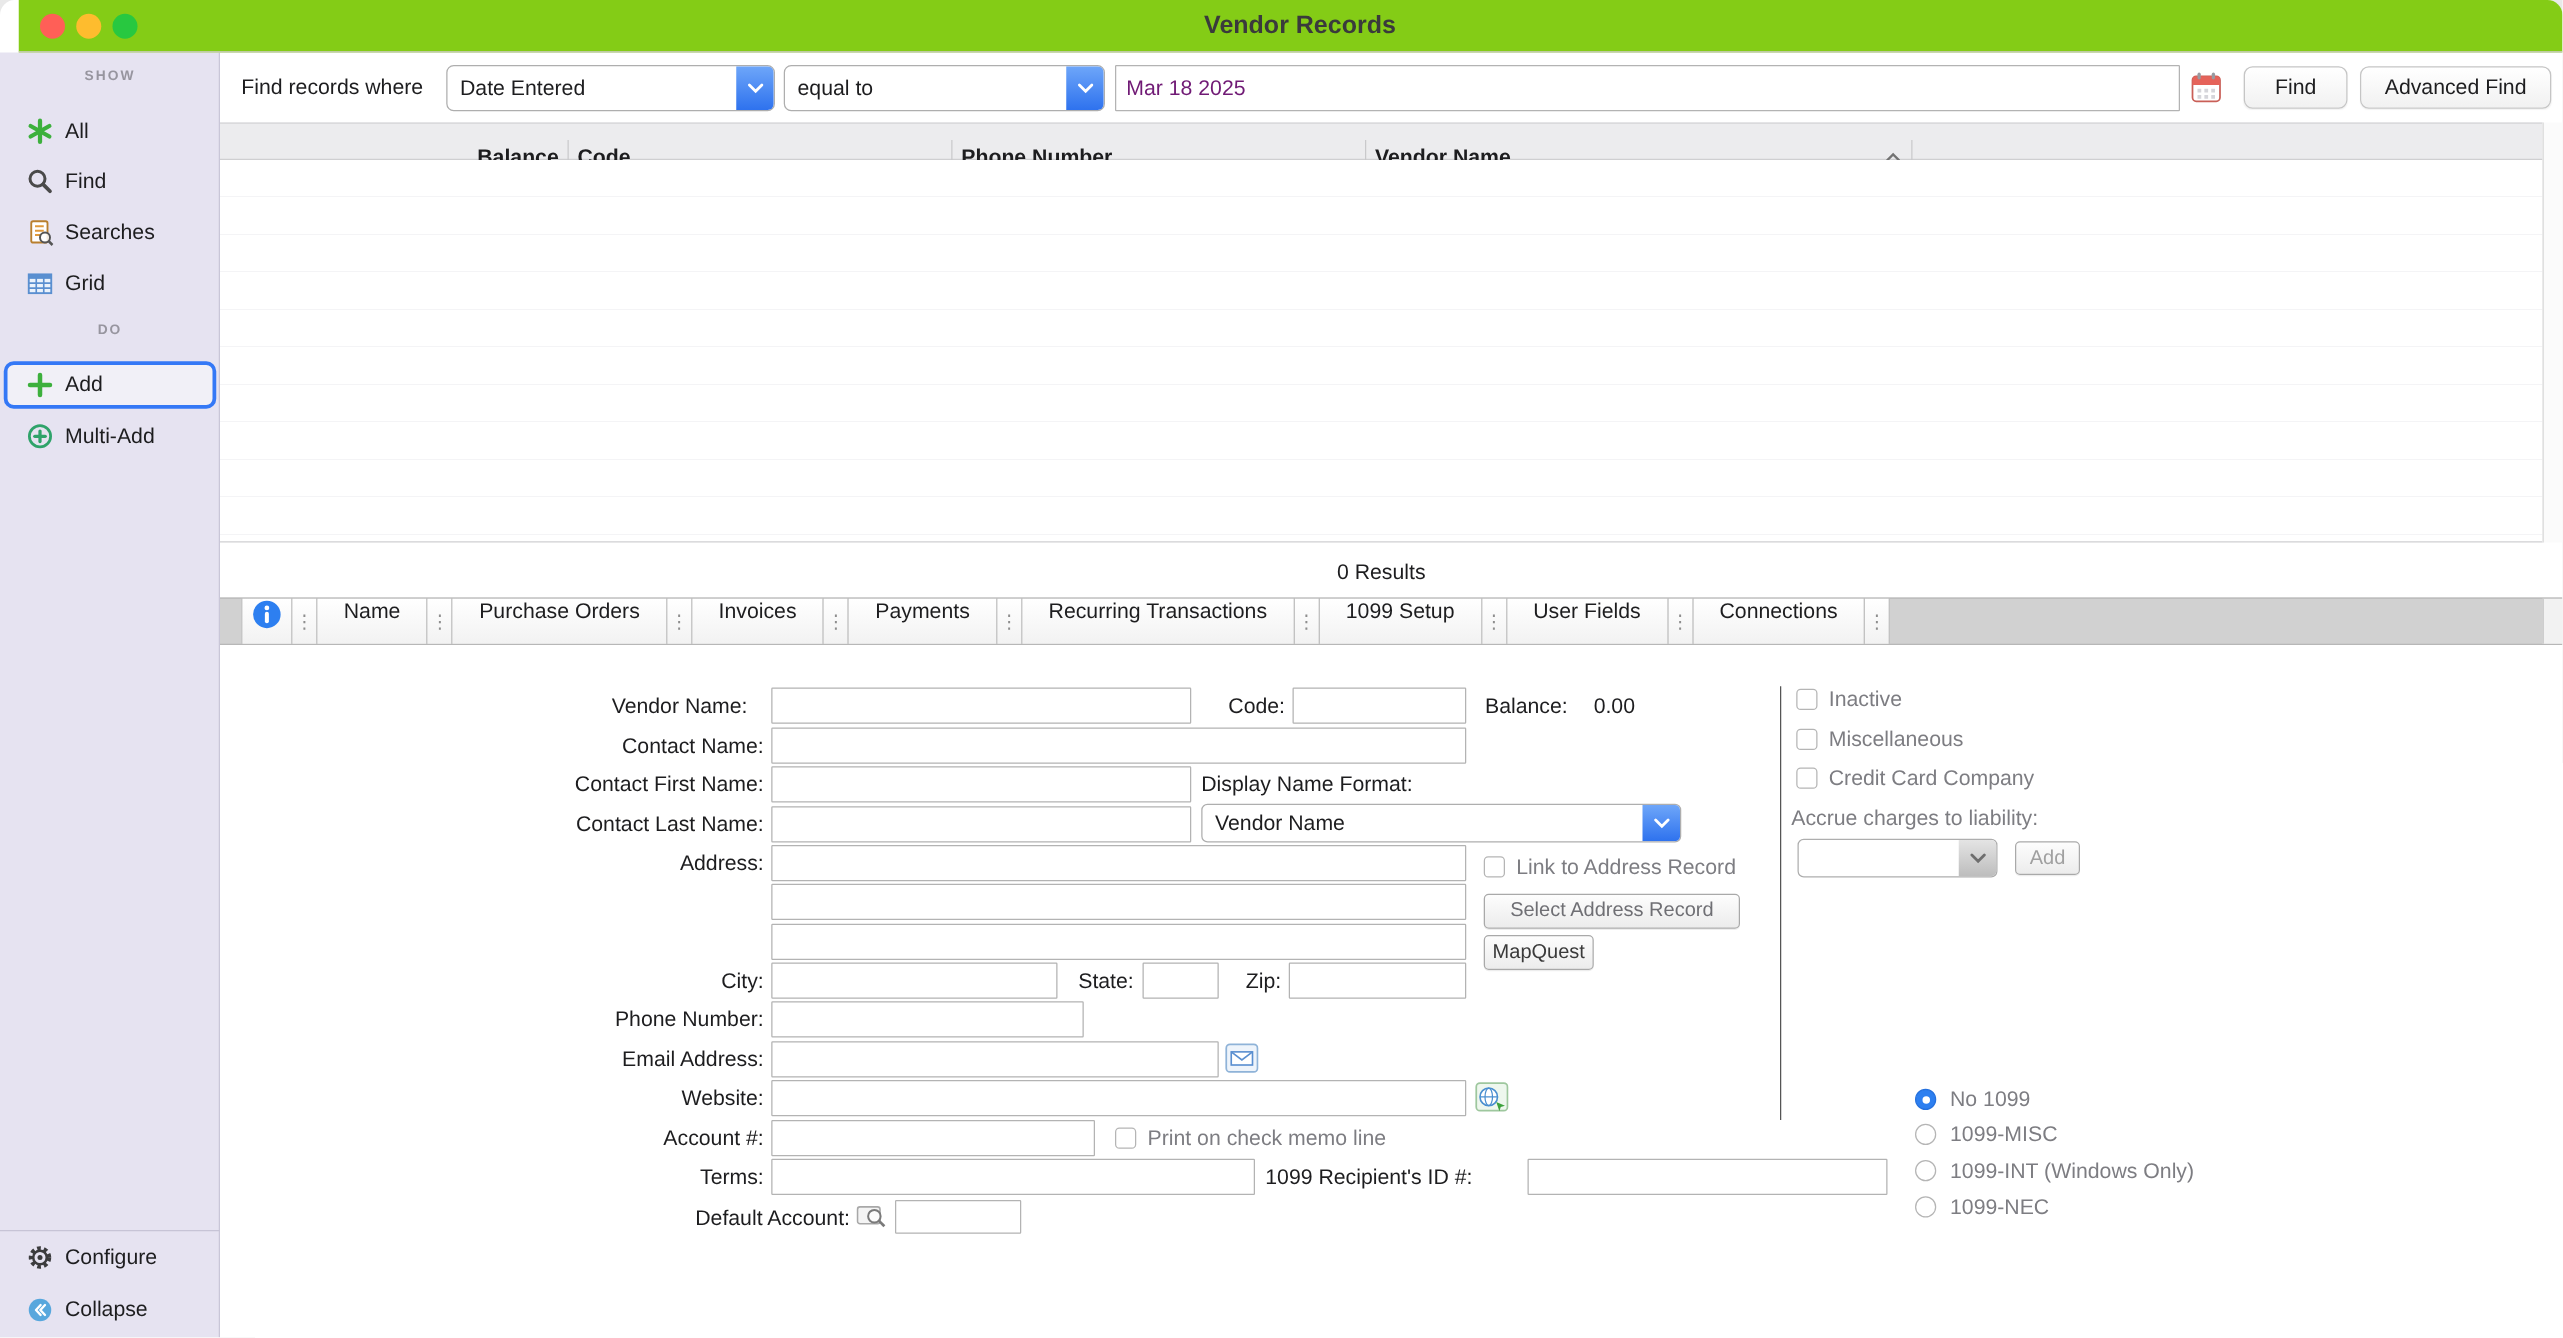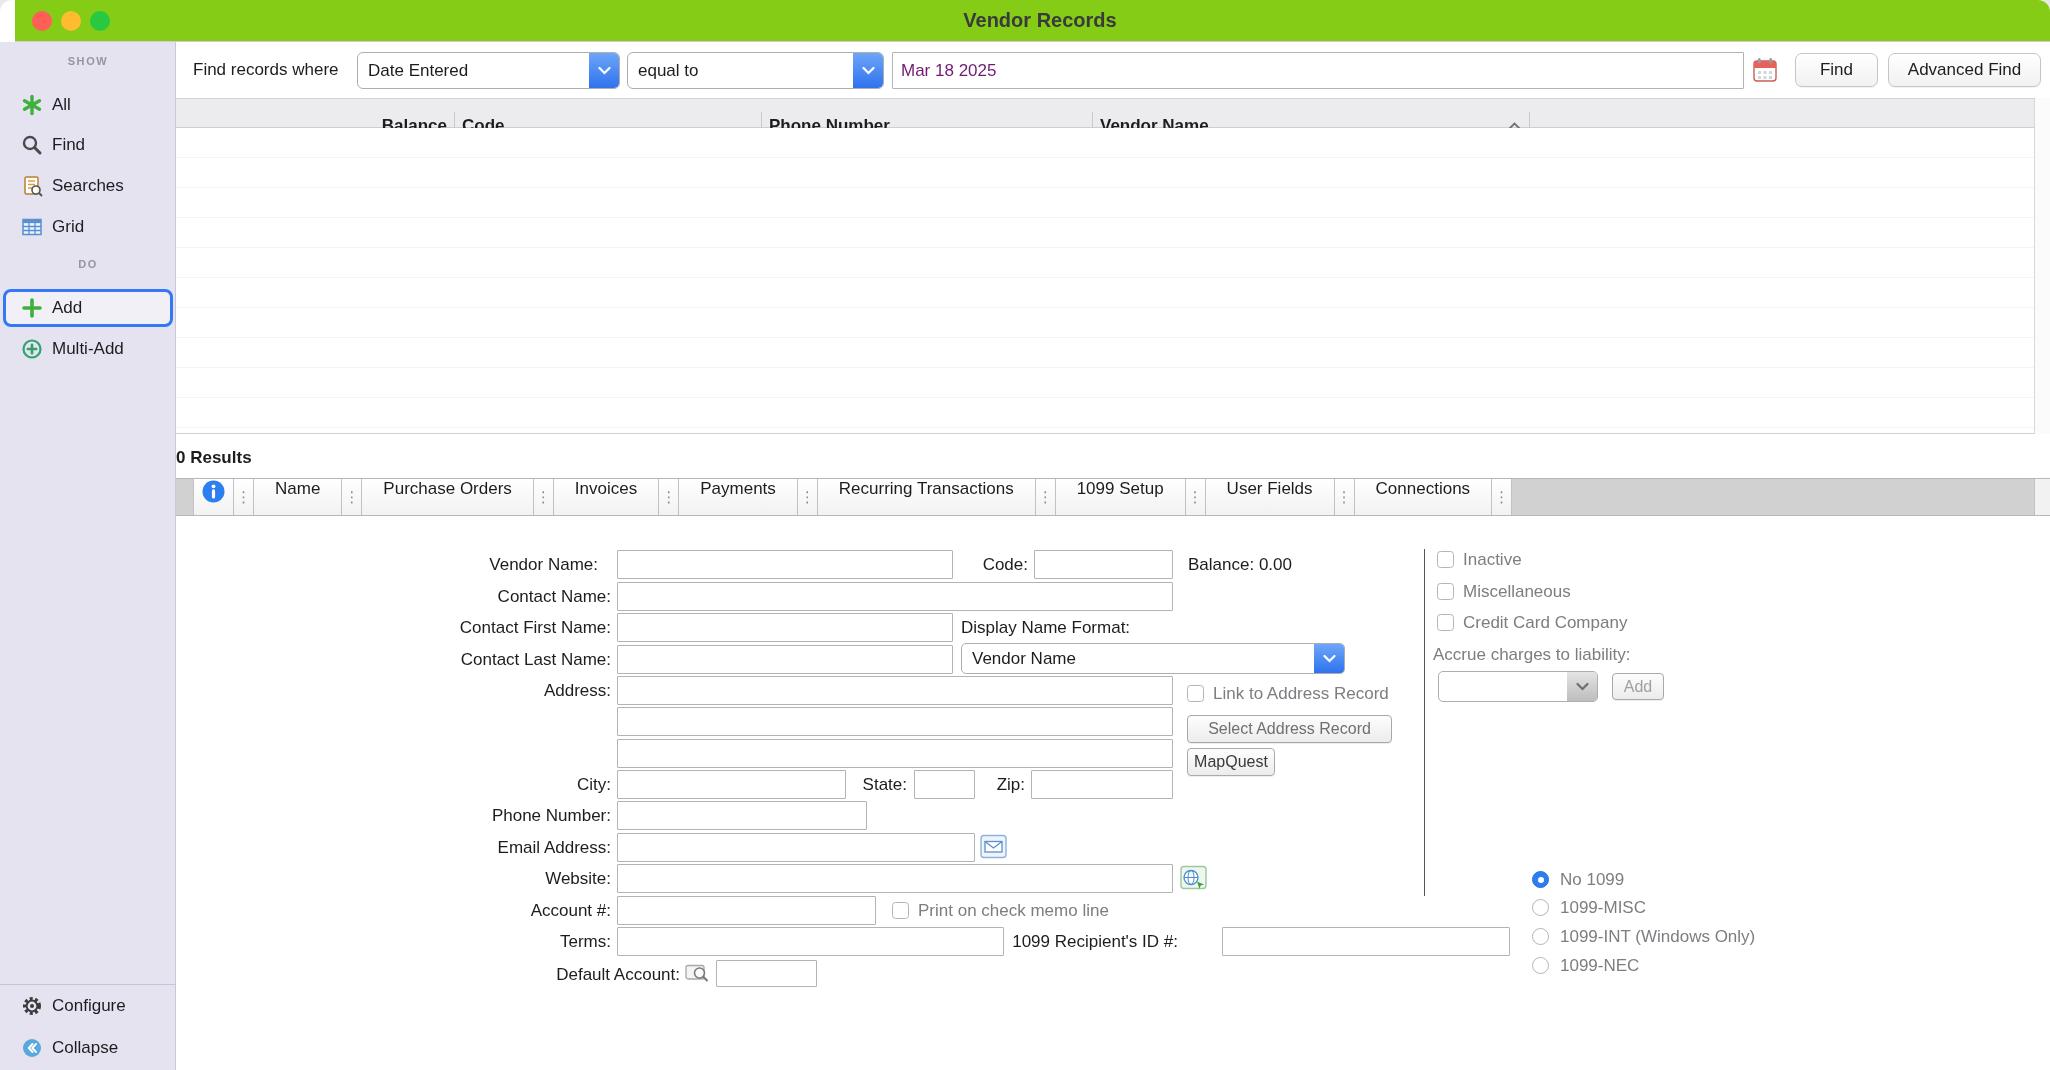--- a/index.html
+++ b/index.html
@@ -24,21 +24,21 @@
 .dd .arrow{width:30px;align-self:stretch;background:linear-gradient(#6ea6f9,#2e72ee);display:flex;align-items:center;justify-content:center;flex:none}
 .dd.disabled .arrow{background:linear-gradient(#e4e4e4,#bdbdbd)}
 .inp{position:absolute;height:29px;background:#fff;border:1px solid #b3b3b3;font:inherit;padding:0 8px;color:#701a75;border-radius:1px}
 .btn{position:absolute;display:flex;align-items:center;justify-content:center;background:linear-gradient(#ffffff,#f1f1f1);border:1px solid #c5c5c5;border-radius:7px;font:inherit;color:#1d1d1f;box-shadow:0 1px 1px rgba(0,0,0,.05)}
 .bevel{position:absolute;display:flex;align-items:center;justify-content:center;background:linear-gradient(#fdfdfd,#ececec);border:1px solid #a9a9a9;border-radius:4px;font-size:16px;box-shadow:0 1px 0 rgba(0,0,0,.07)}
 
 .thead{position:absolute;left:0;top:56px;width:1858px;height:30px;background:#ececee;border-top:1px solid #d4d4d6;border-bottom:1px solid #cfcfd1}
 .th{position:absolute;top:13px;height:28px;display:flex;align-items:center;font-weight:700;border-right:1px solid #c9c9cb;padding:0 7px}
 .tbody{position:absolute;left:0;top:86px;width:1858px;height:306px;background:repeating-linear-gradient(to bottom,#ffffff 0 29px,#f4f4f6 29px 30px);border-bottom:1px solid #d0d0d2}
 .vscroll{position:absolute;left:1858px;top:56px;width:16px;height:336px;background:#fbfbfb;border-left:1px solid #d8d8d8}
-.results{position:absolute;left:0;top:406px;width:1858px;text-align:left;font-weight:700}
+.results{position:absolute;left:0;top:406px;width:1858px;text-align:center;font-weight:400}
 
 .tabbar{position:absolute;left:0;top:436px;width:1874px;height:38px;background:#d1d1d1;border-top:1px solid #b7b7b7;border-bottom:1px solid #b7b7b7}
 .tab-strip{position:absolute;left:17px;top:0;height:100%;display:flex;border-left:1px solid #c2c2c2}
 .tabseg{display:flex;justify-content:center;padding:0 21px;background:linear-gradient(#ffffff,#f2f2f2);border-right:1px solid #c2c2c2;white-space:nowrap}
 .tabseg.iconseg{padding:0 7px}
 .tabdots{width:20px;display:flex;align-items:center;justify-content:center;background:linear-gradient(#ffffff,#f2f2f2);border-right:1px solid #c2c2c2;color:#8e8e8e;font-size:15px}
 .tabdots::before{content:'\22EE'}
 .tab-right-strip{position:absolute;left:1858px;top:0;width:16px;height:100%;background:#f2f2f2;border-left:1px solid #c2c2c2}
 
 .lblr{position:absolute;text-align:right;line-height:20px;white-space:nowrap}
@@ -292,21 +292,21 @@
     <div class="lblr" style="left:135px;width:300px;top:827px">Website:</div>
     <div class="lblr" style="left:135px;width:300px;top:859px">Account #:</div>
     <div class="lblr" style="left:135px;width:300px;top:890px">Terms:</div>
     <div class="lblr" style="left:204px;width:300px;top:923px">Default Account:</div>
 
     <input class="inp" style="left: 441px; top: 508px; width: 336px;">
     <div class="lblr" style="left:700px;width:152px;top:513px">Code:</div>
     <input class="inp" style="left: 858px; top: 508px; width: 139px;">
     <div class="lbl" style="left:1012px;top:513px">
       <span>Balance:</span>
-      <span style="">0.00</span>
+      <span style="margin-left:16px">0.00</span>
     </div>
 
     <input class="inp" style="left: 441px; top: 540px; width: 556px;">
 
     <input class="inp" style="left: 441px; top: 571px; width: 336px;">
     <div class="lbl" style="left:785px;top:576px">Display Name Format:</div>
 
     <input class="inp" style="left: 441px; top: 603px; width: 336px;">
     <div class="dd" style="left:785px;top:601px;width:384px;height:31px;border-radius:5px">
       <span class="txt">Vendor Name</span>

